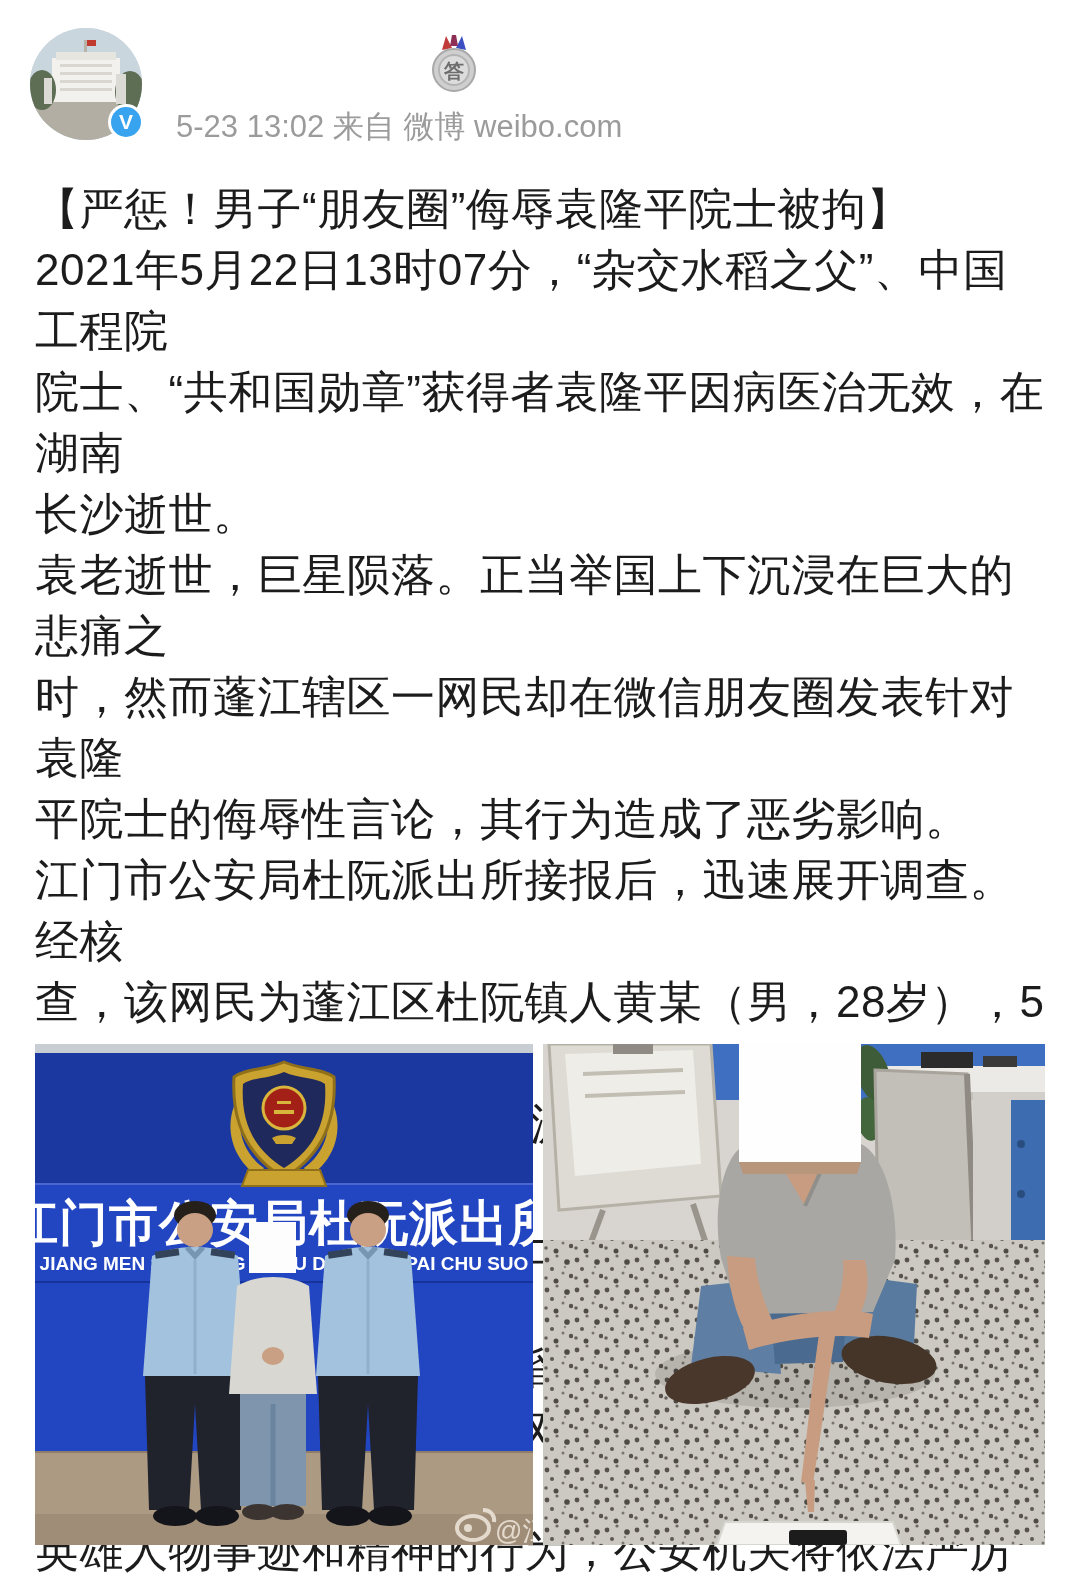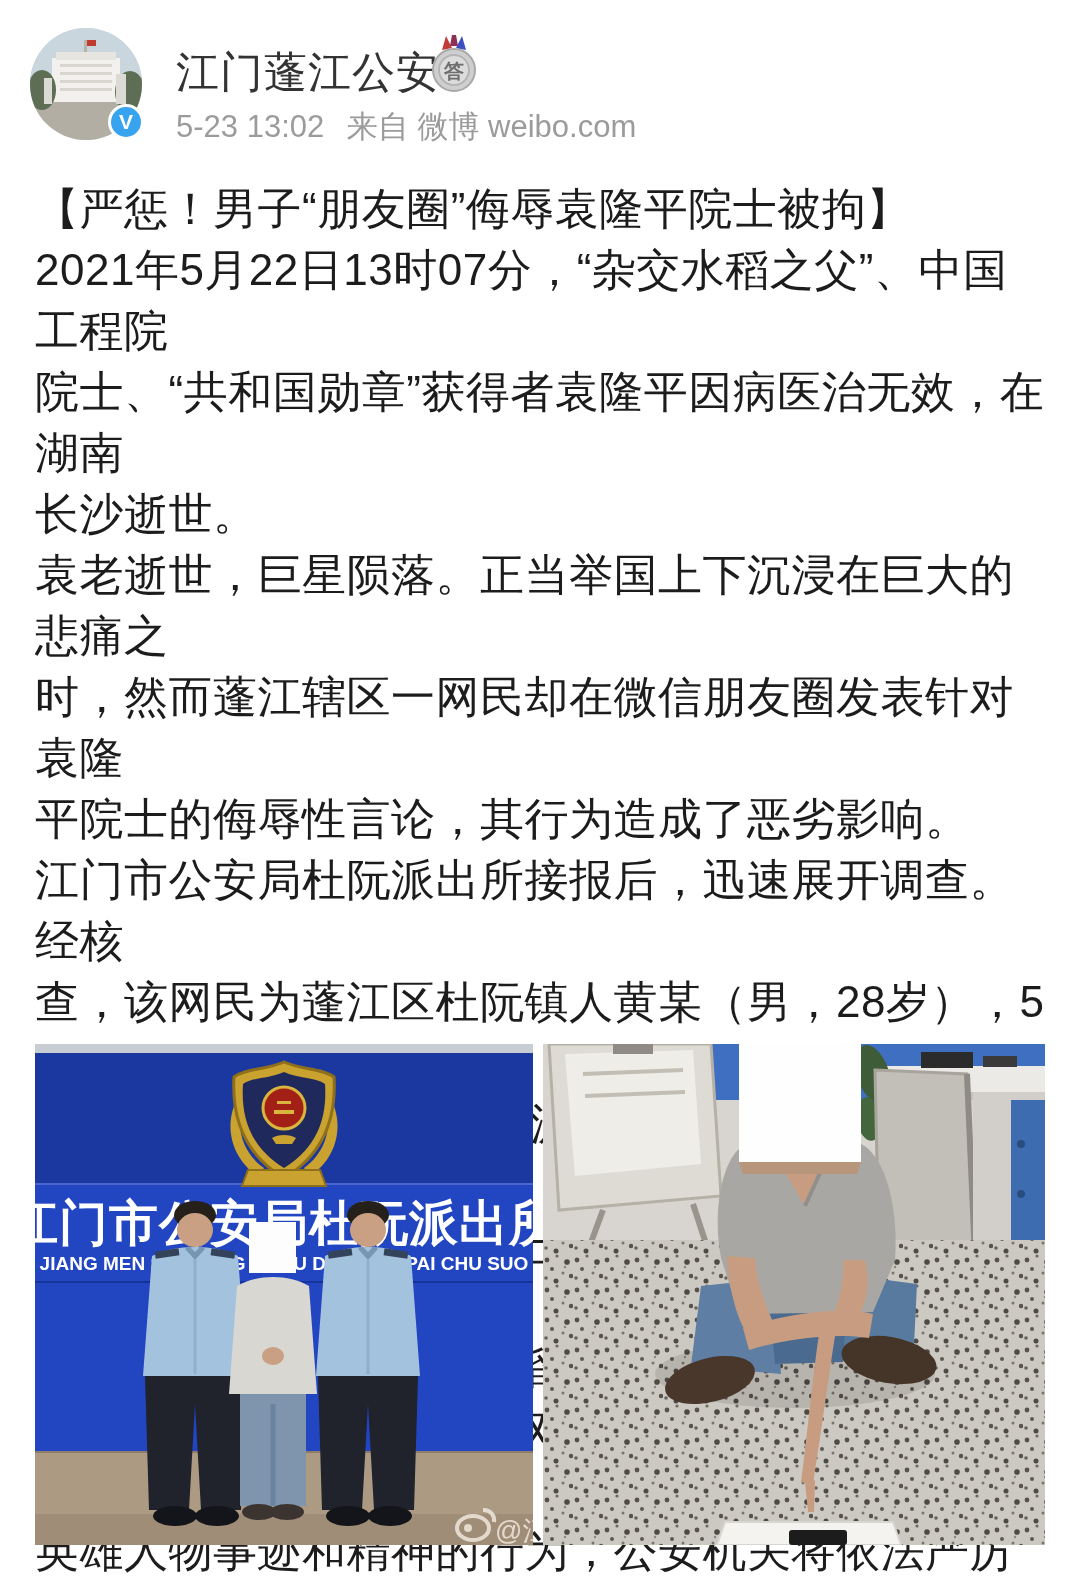--- a/index.html
+++ b/index.html
@@ -19,21 +19,21 @@
     color:#ffffff;font-weight:bold;font-size:21px;line-height:30px;text-align:center;
   }
   .username{
     position:absolute;left:176px;top:44px;font-size:43px;color:#333333;font-weight:500;
     letter-spacing:1px;white-space:nowrap;
   }
   .qa-badge{position:absolute;left:428px;top:34px;width:52px;height:62px;}
   .meta{
     position:absolute;left:176px;top:106px;font-size:31px;color:#9b9b9b;white-space:nowrap;
   }
-  .meta .src{margin-left:14px;text-align:right;}
+  .meta .src{text-align:right;}
   
   .post-text{
     position:absolute;left:35px;top:178px;width:1012px;
     font-size:44px;line-height:61px;color:#1c1c1c;
     white-space:pre-line;letter-spacing:0.5px;overflow:hidden;
   }
   
   .photos{position:absolute;left:35px;top:1044px;width:1010px;height:501px;display:flex;gap:10px;}
   .photo{position:relative;overflow:hidden;background:#dddddd;}
   .photo svg{display:block;}
@@ -58,21 +58,20 @@
       <rect x="54" y="12" width="3" height="12" fill="#b8b3a8"></rect>
       <rect x="57" y="12" width="9" height="6" fill="#c03a30"></rect>
       <ellipse cx="12" cy="62" rx="14" ry="20" fill="#5d6e55"></ellipse>
       <ellipse cx="100" cy="64" rx="15" ry="21" fill="#5d6e55"></ellipse>
       <rect x="86" y="46" width="10" height="30" fill="#dcdad4"></rect>
       <rect x="14" y="50" width="8" height="26" fill="#dcdad4"></rect>
     </svg>
   </div>
   <div class="v-badge">V</div>
 
-  <div class="username">江门蓬江公安</div>
 
   <div class="qa-badge">
     <svg width="52" height="62" viewBox="0 0 52 62">
       <polygon points="18,2 24,14 14,16" fill="#c23b3b"></polygon>
       <polygon points="34,2 38,16 28,14" fill="#3b4ec2"></polygon>
       <polygon points="24,1 28,1 30,12 22,12" fill="#8e2f57"></polygon>
       <circle cx="26" cy="36" r="21" fill="#cfcfcf" stroke="#a8a8a8" stroke-width="2"></circle>
       <circle cx="26" cy="36" r="15" fill="#dcdcdc" stroke="#b4b4b4" stroke-width="2"></circle>
       <text x="26" y="44" text-anchor="middle" font-size="20" font-weight="bold" fill="#6e6e6e">答</text>
     </svg>

